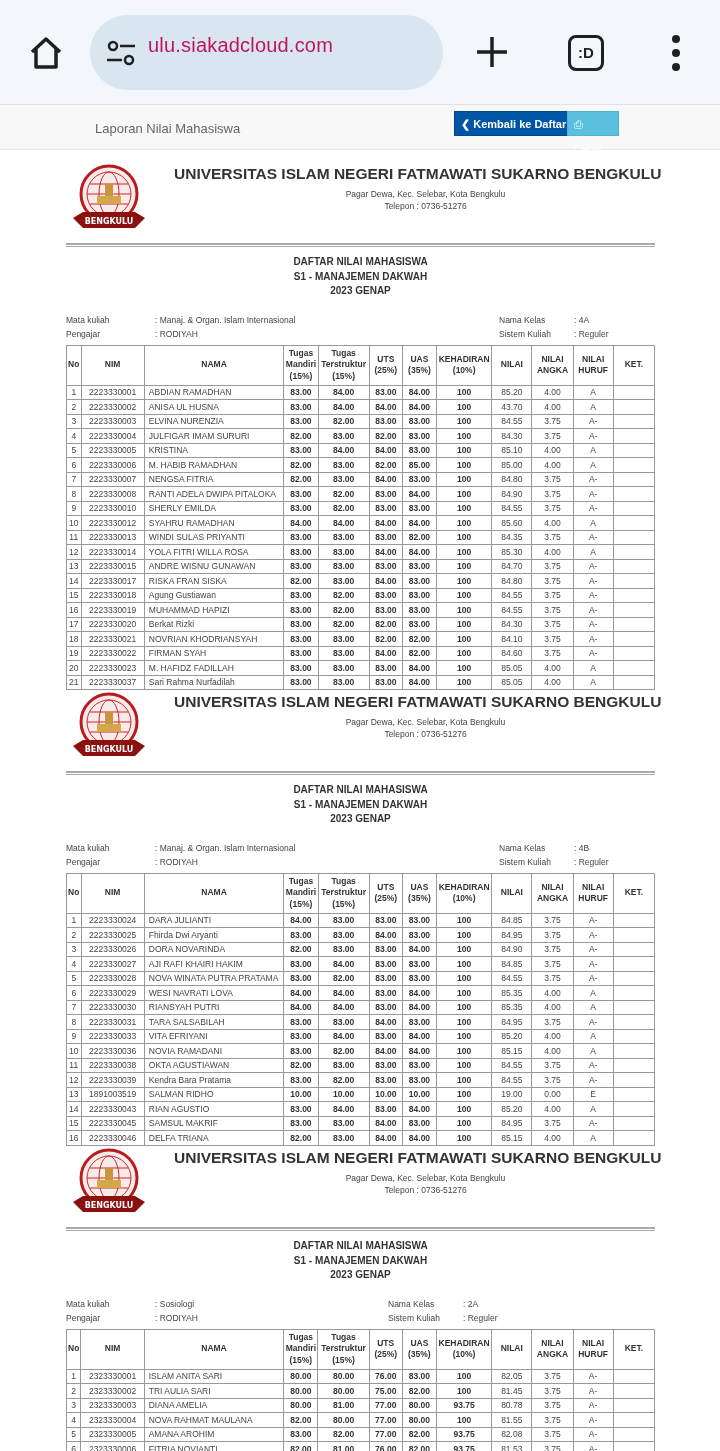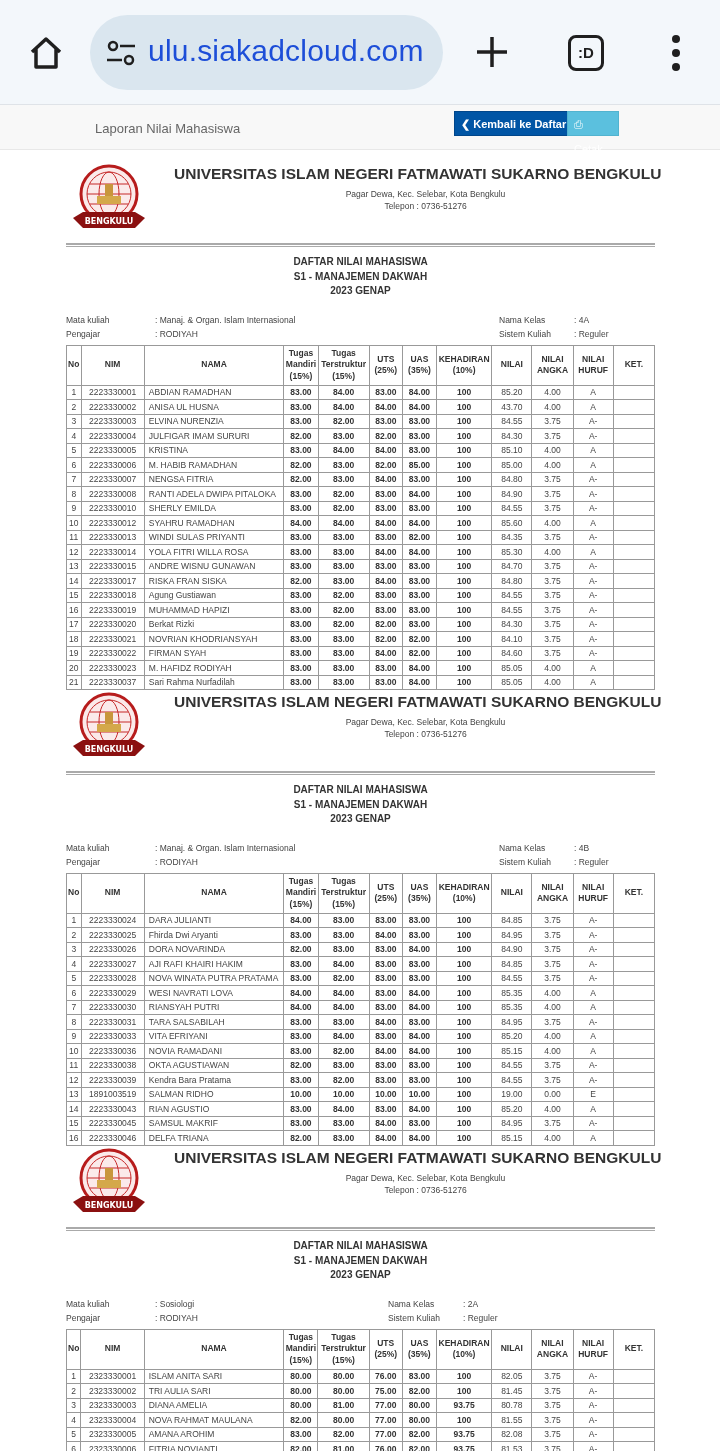--- a/index.html
+++ b/index.html
@@ -4,21 +4,21 @@
 <style>
   * { box-sizing: border-box; margin: 0; padding: 0; }
   html, body { width: 720px; background: #ffffff; font-family: "Liberation Sans", sans-serif; overflow: hidden; }
   body { height: 1451px; position: relative; }
 
   
   .chrome { height: 105px; background: #f3f7fb; position: relative; border-bottom: 1px solid #dfe3e8; }
   .chrome .home { position: absolute; left: 26px; top: 33px; width: 40px; height: 40px; }
   .chrome .urlbar { position: absolute; left: 90px; top: 15px; width: 353px; height: 75px; border-radius: 38px; background: #dae6ef; }
   .chrome .tune { position: absolute; left: 105px; top: 38px; width: 32px; height: 30px; }
-  .chrome .url { position: absolute; left: 148px; top: 34px; font-size: 30px; color: #1d4ed8; letter-spacing: 0.2px; white-space: nowrap; text-align: center; }
+  .chrome .url { position: absolute; left: 148px; top: 34px; font-size: 20px; color: #be185d; letter-spacing: 0.2px; white-space: nowrap; text-align: center; }
   .chrome .plus { position: absolute; left: 474px; top: 34px; width: 36px; height: 36px; }
   .chrome .tabs { position: absolute; left: 568px; top: 35px; width: 36px; height: 36px; border: 3px solid #1f1f1f; border-radius: 8px; font-size: 15px; font-weight: bold; text-align: center; line-height: 30px; color: #1f1f1f; }
   .chrome .menu { position: absolute; left: 666px; top: 34px; width: 20px; height: 38px; }
 
   
   .pagebar { height: 45px; background: #f8f8f8; border-bottom: 1px solid #e8e8e8; position: relative; }
   .pagebar .title { position: absolute; left: 95px; top: 16px; font-size: 13px; color: #666; }
   .btn { position: absolute; top: 6px; height: 25px; font-size: 11px; color: #fff; padding: 0 6px; line-height: 25px; border: 1px solid transparent; cursor: pointer; }
   .btn-back { left: 454px; background: #0055a5; border-color: #00468a; font-weight: bold; }
   .btn-print { left: 567px; background: #5bc0de; border-color: #52b3cf; width: 52px; }
@@ -411,21 +411,21 @@
             <td class="b">82.00</td>
             <td class="b">100</td>
             <td>84.60</td>
             <td>3.75</td>
             <td>A-</td>
             <td></td>
           </tr>
           <tr>
             <td>20</td>
             <td>2223330023</td>
-            <td class="nama">M. HAFIDZ RODIYAH</td>
+            <td class="nama">M. HAFIDZ FADILLAH</td>
             <td class="b">83.00</td>
             <td class="b">83.00</td>
             <td class="b">83.00</td>
             <td class="b">84.00</td>
             <td class="b">100</td>
             <td>85.05</td>
             <td>4.00</td>
             <td>A</td>
             <td></td>
           </tr>

